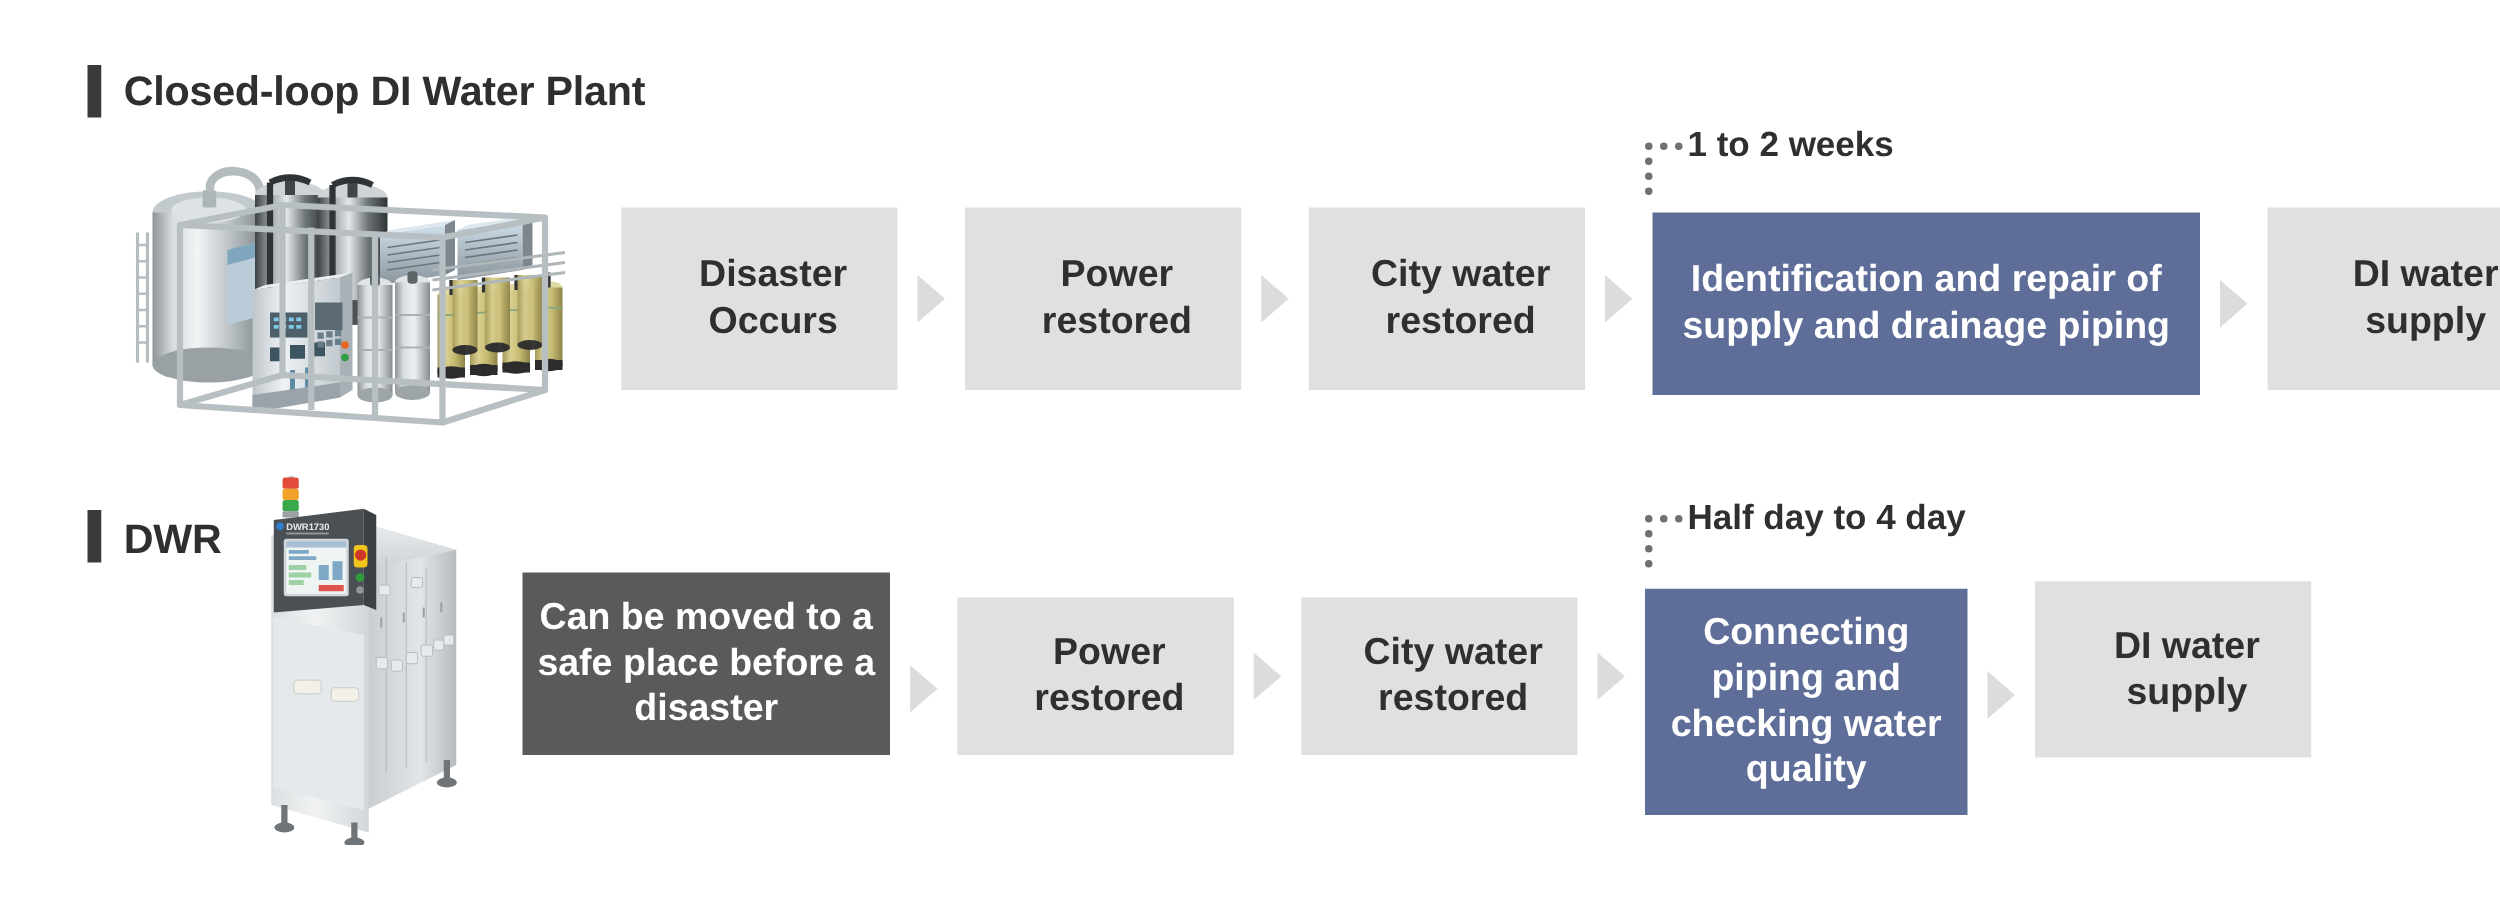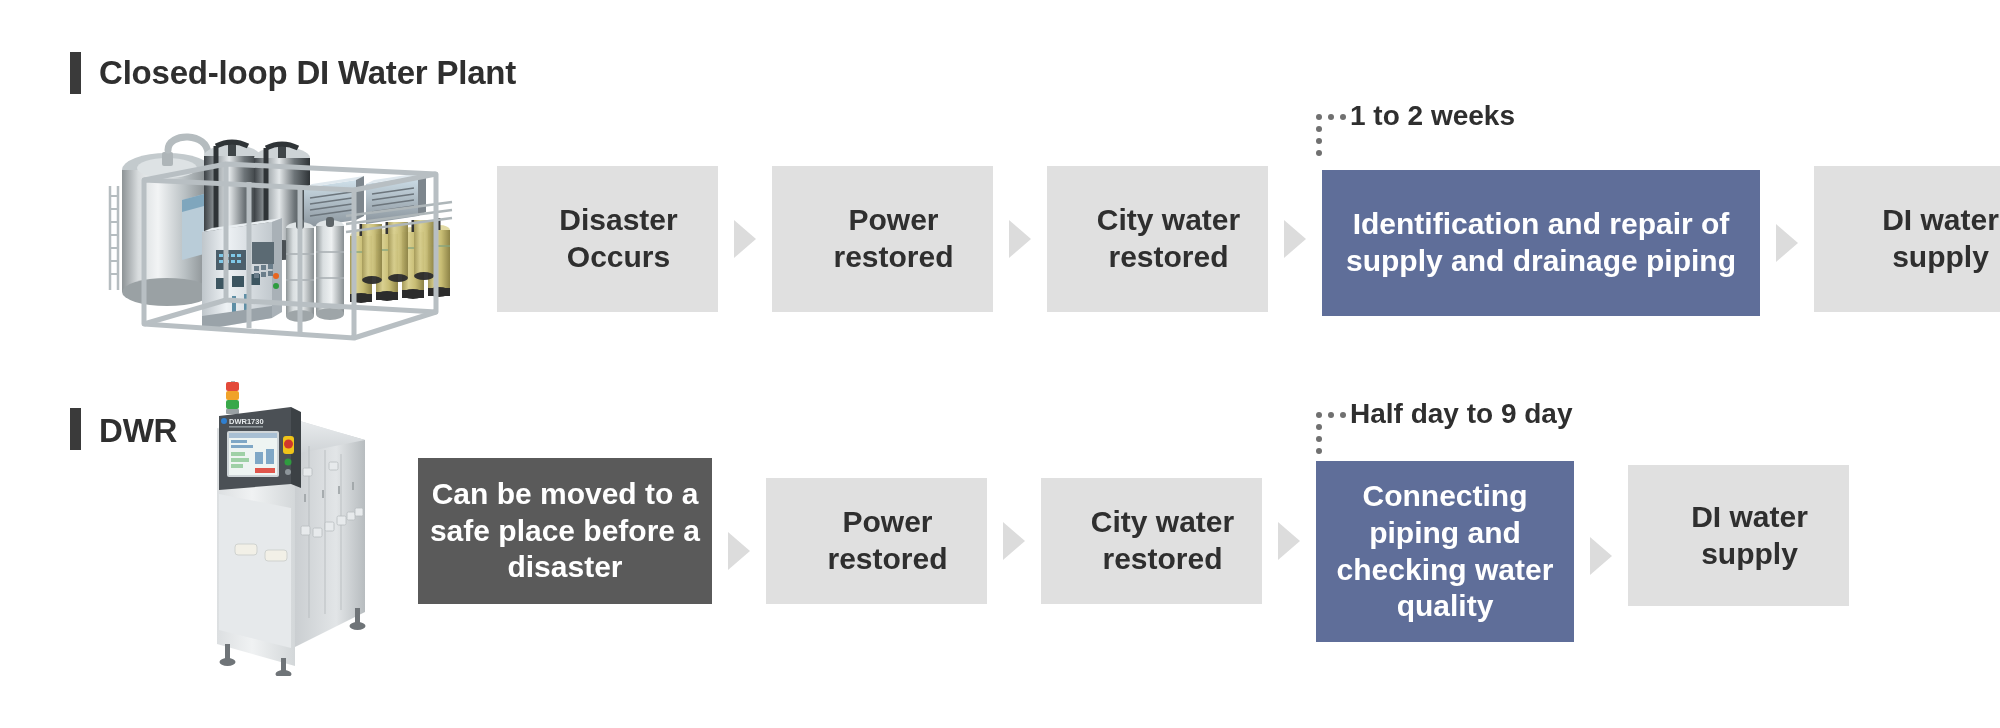--- a/index.html
+++ b/index.html
@@ -521,21 +521,21 @@
 
   <div class="callout" style="left:1316px; top:404px;">
     <span class="dot-bracket">
       <span class="dot" style="left:0px;  top:8px;"></span>
       <span class="dot" style="left:12px; top:8px;"></span>
       <span class="dot" style="left:24px; top:8px;"></span>
       <span class="dot" style="left:0px;  top:20px;"></span>
       <span class="dot" style="left:0px;  top:32px;"></span>
       <span class="dot" style="left:0px;  top:44px;"></span>
     </span>
-    <span class="callout-text">Half day to 9 day</span>
+    <span class="callout-text">Half day to 4 day</span>
   </div>
 
   <div class="flow-row" style="left:418px; top:458px;">
 
     <div class="flow-box dark" style="width:294px; height:146px; font-size:30px;">
       <span>Can be moved to a safe place before a disaster</span>
     </div>
 
     <div class="arrow-wrap" style="width:54px; height:146px; margin-top:20px;">
       <span class="arrow"></span>
@@ -550,21 +550,21 @@
     </div>
 
     <div class="flow-box gray" style="width:221px; height:126px; font-size:30px; margin-top:20px;">
       <span>City water restored</span>
     </div>
 
     <div class="arrow-wrap" style="width:54px; height:126px; margin-top:20px;">
       <span class="arrow"></span>
     </div>
 
-    <div class="flow-box blue" style="width:258px; height:181px; font-size:30px; margin-top:3px;">
+    <div class="flow-box blue" style="width:258px; height:181px; font-size:30px; margin-top:13px;">
       <span>Connecting piping and checking water quality</span>
     </div>
 
     <div class="arrow-wrap" style="width:54px; height:181px; margin-top:7px;">
       <span class="arrow"></span>
     </div>
 
     <div class="flow-box gray" style="width:221px; height:141px; margin-top:7px; font-size:30px;">
       <span>DI water supply</span>
     </div>

